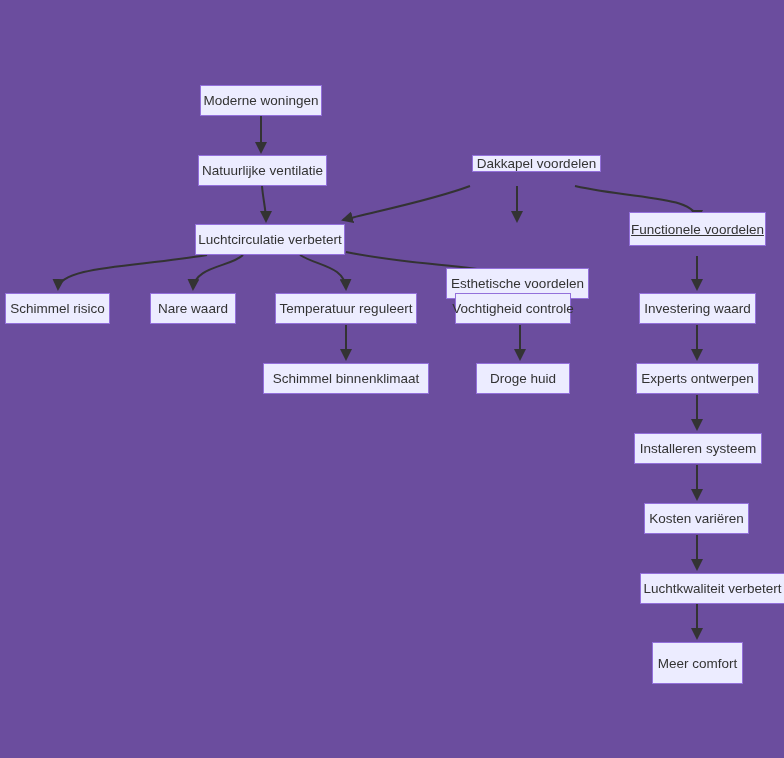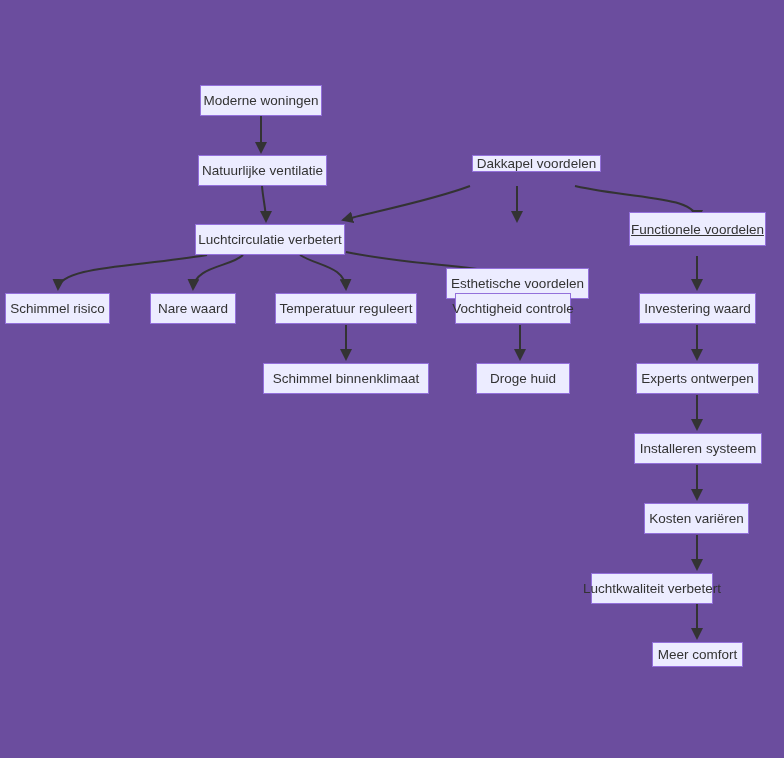--- a/index.html
+++ b/index.html
@@ -78,16 +78,16 @@
       <div class="node" style="left: 5px; top: 293px; width: 105px; height: 31px; text-align: right;">Schimmel risico</div>
       <div class="node" style="left: 150px; top: 293px; width: 86px; height: 31px;">Nare waard</div>
       <div class="node" style="left: 275px; top: 293px; width: 142px; height: 31px;">Temperatuur reguleert</div>
       <div class="node" style="left: 455px; top: 293px; width: 116px; height: 31px;">Vochtigheid controle</div>
       <div class="node" style="left: 639px; top: 293px; width: 117px; height: 31px;">Investering waard</div>
       <div class="node" style="left: 263px; top: 363px; width: 166px; height: 31px;">Schimmel binnenklimaat</div>
       <div class="node" style="left: 476px; top: 363px; width: 94px; height: 31px;">Droge huid</div>
       <div class="node" style="left: 636px; top: 363px; width: 123px; height: 31px;">Experts ontwerpen</div>
       <div class="node" style="left: 634px; top: 433px; width: 128px; height: 31px;">Installeren systeem</div>
       <div class="node" style="left: 644px; top: 503px; width: 105px; height: 31px;">Kosten variëren</div>
-      <div class="node" style="left: 591px; top: 573px; width: 122px; height: 31px;">Luchtkwaliteit verbetert</div>
-      <div class="node" style="left: 652px; top: 642px; width: 91px; height: 25px;">Meer comfort</div>
+      <div class="node" style="left: 640px; top: 573px; width: 145px; height: 31px;">Luchtkwaliteit verbetert</div>
+      <div class="node" style="left: 652px; top: 642px; width: 91px; height: 42px;">Meer comfort</div>
     </div>
 </div>
 
 </body></html>

